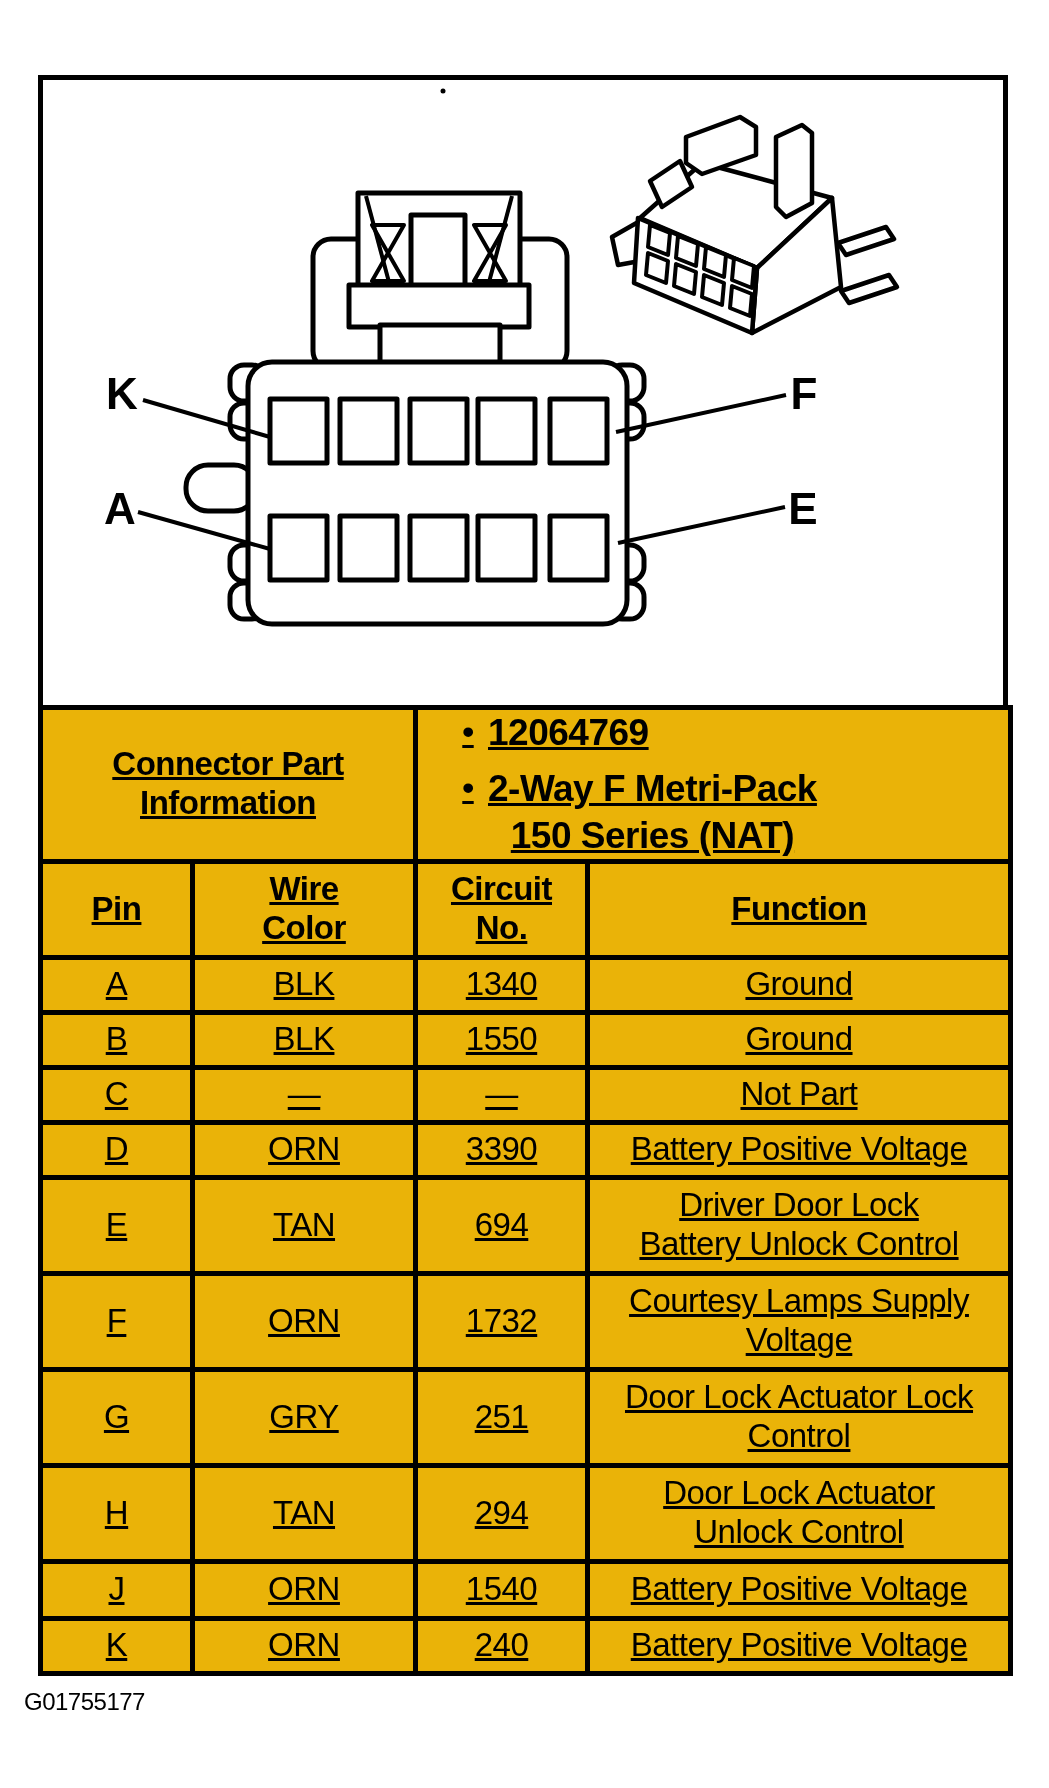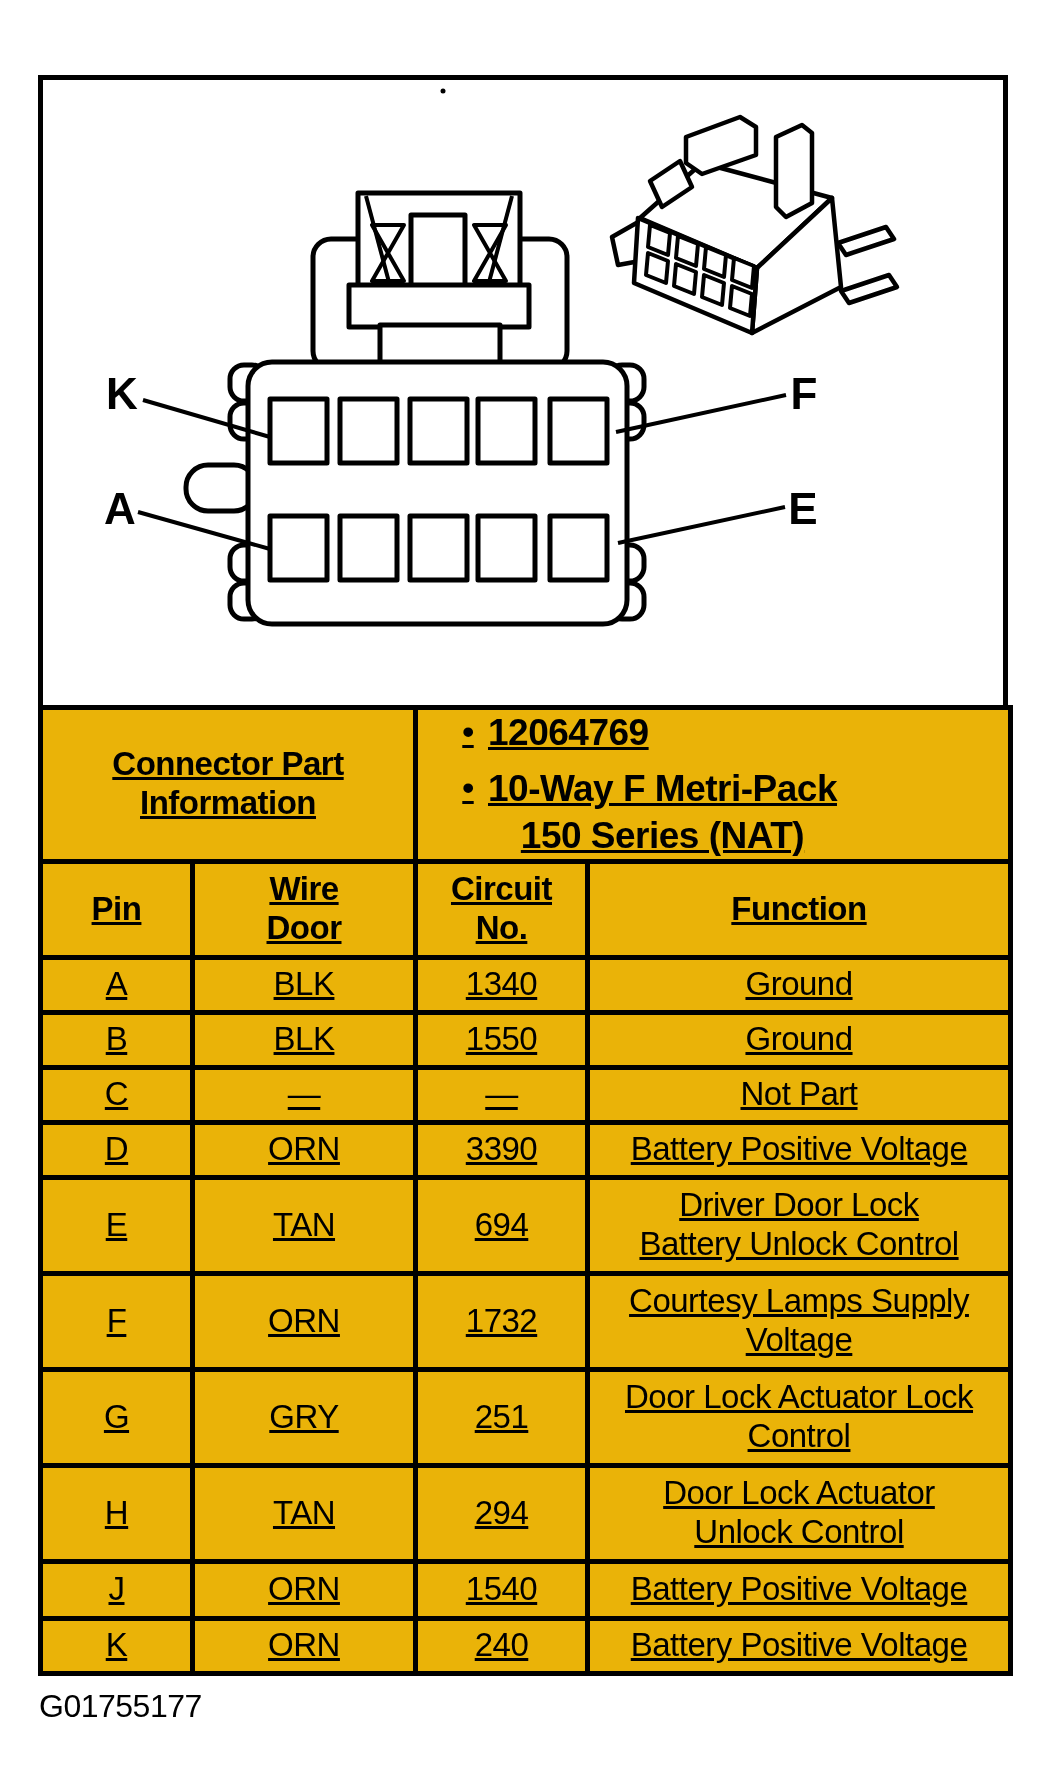--- a/index.html
+++ b/index.html
@@ -75,22 +75,22 @@
     line-height:1.22;
   }
   td.fn{
     text-align:left;
     padding-left:13px;
     padding-right:2px;
     white-space:pre;
   }
   
   #figure-code{
-    position:absolute;left:39px;top:1688px;
-    font-size:32px;
+    position:absolute;left:24px;top:1688px;
+    font-size:24px;
     letter-spacing:-0.5px;
   }
 </style>
 </head>
 <body>
 
 <div id="sheet">
 
   <div id="figure-box">
     <svg width="970" height="630" viewBox="0 0 970 630">
@@ -192,30 +192,30 @@
         <td colspan="2" class="info-title">Connector Part
 Information</td>
         <td colspan="2" class="info-bullets">
           <div class="bullet-list">
             <div class="bullet-item">
               <span class="bullet-glyph">•</span>
               <span class="bullet-text">12064769</span>
             </div>
             <div class="bullet-item">
               <span class="bullet-glyph">•</span>
-              <span class="bullet-text">10-Way F Metri-Pack
+              <span class="bullet-text">2-Way F Metri-Pack
 150 Series (NAT)</span>
             </div>
           </div>
         </td>
       </tr>
       <tr class="h96">
         <td class="th">Pin</td>
         <td class="th">Wire
-Door</td>
+Color</td>
         <td class="th">Circuit
 No.</td>
         <td class="th">Function</td>
       </tr>
       <tr class="h55">
         <td>A</td>
         <td>BLK</td>
         <td>1340</td>
         <td class="fn">Ground</td>
       </tr>

